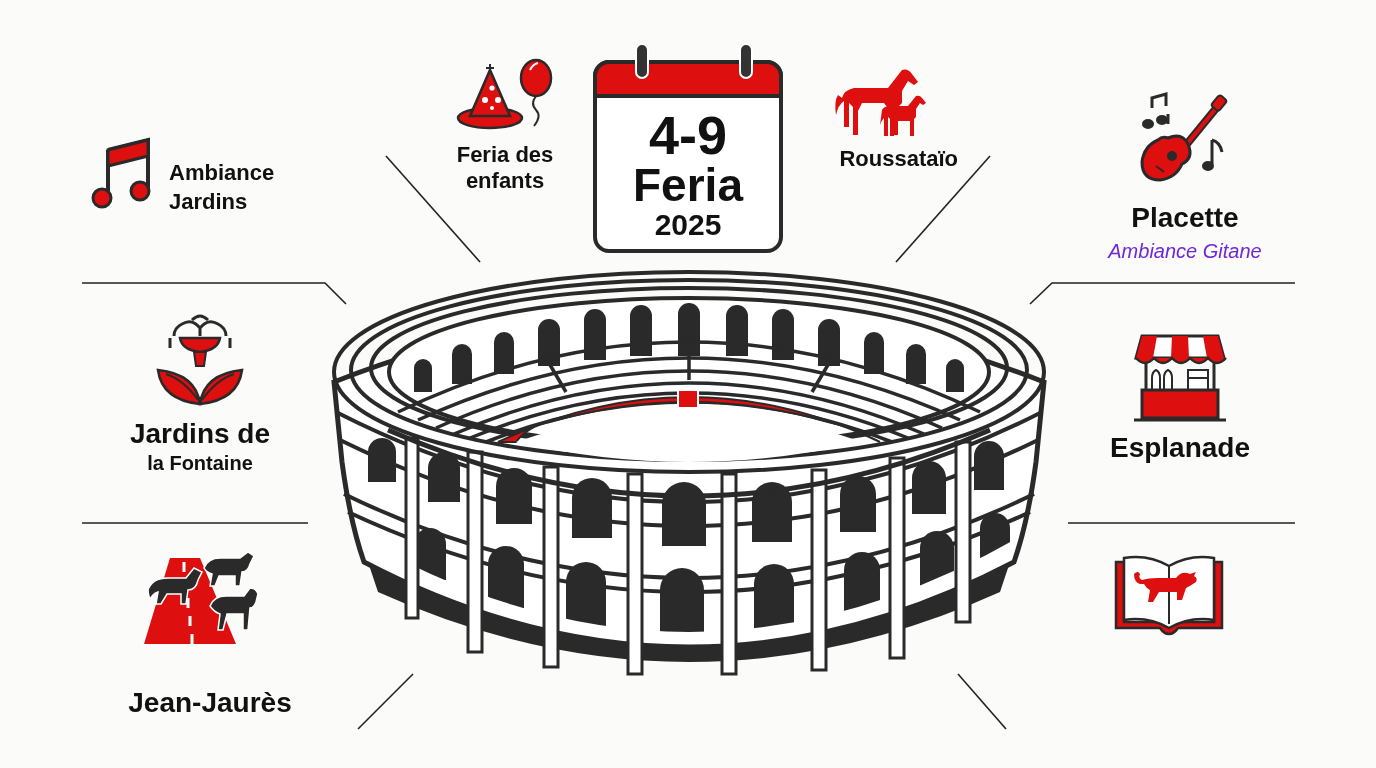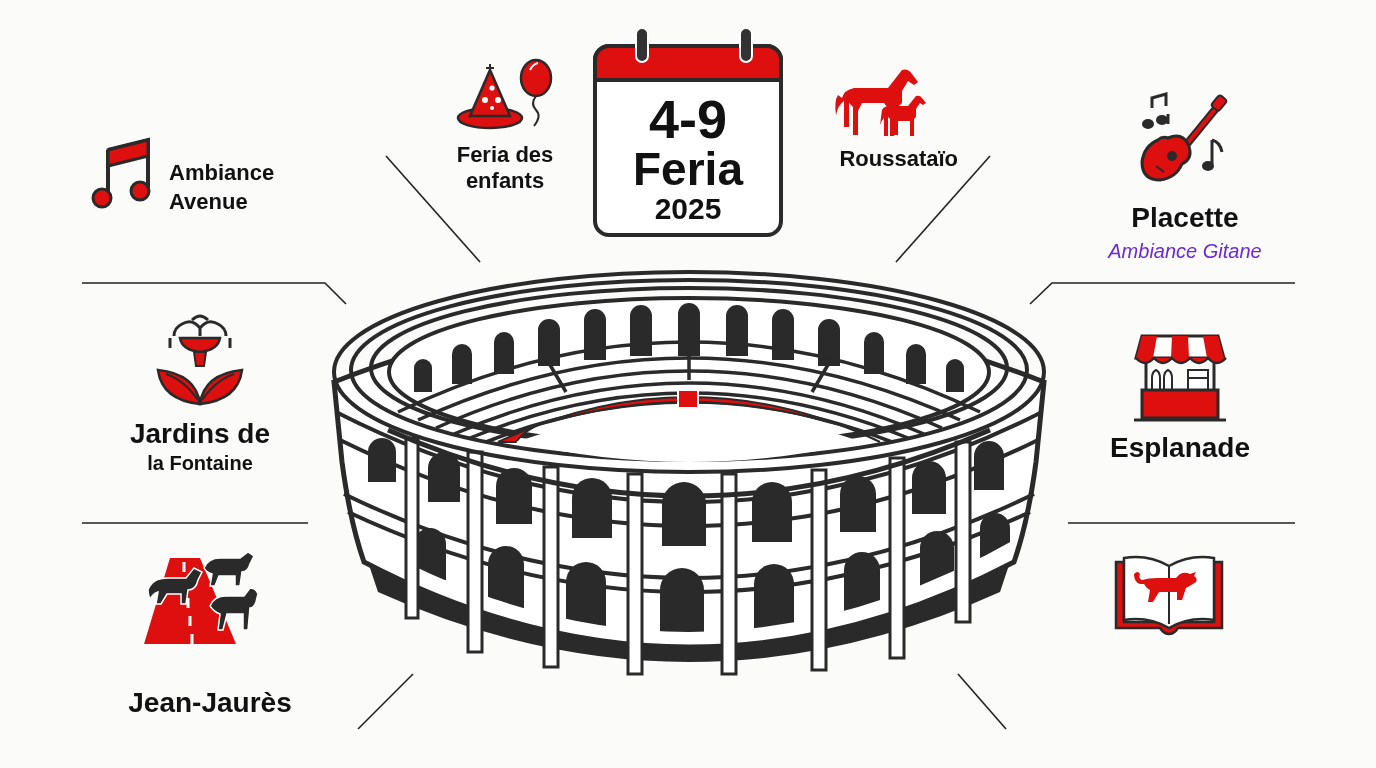--- a/index.html
+++ b/index.html
@@ -25,42 +25,42 @@
     <line x1="990" y1="156" x2="896" y2="262"></line>
     <polyline points="82,283 325,283 346,304"></polyline>
     <polyline points="1295,283 1052,283 1030,304"></polyline>
     <line x1="82" y1="523" x2="308" y2="523"></line>
     <line x1="1068" y1="523" x2="1295" y2="523"></line>
     <line x1="413" y1="674" x2="358" y2="729"></line>
     <line x1="958" y1="674" x2="1006" y2="729"></line>
   </g>
 </svg>
 
-<div class="abs" style="left:592px;top:26px;width:192px;height:212px;">
+<div class="abs" style="left:592px;top:42px;width:192px;height:212px;">
   <svg width="192" height="212" viewBox="0 0 192 212">
     <rect x="3" y="20" width="186" height="189" rx="14" fill="#fff" stroke="#2a2a2a" stroke-width="4"></rect>
     <path d="M3 34 a14 14 0 0 1 14 -14 h158 a14 14 0 0 1 14 14 v20 h-186 z" fill="#dd0f0f" stroke="#2a2a2a" stroke-width="4"></path>
     <rect x="44" y="2" width="12" height="34" rx="6" fill="#333" stroke="#fff" stroke-width="2"></rect>
     <rect x="148" y="2" width="12" height="34" rx="6" fill="#333" stroke="#fff" stroke-width="2"></rect>
   </svg>
   <div class="abs center lbl" style="left:0;top:66px;width:192px;font-size:54px;line-height:54px;">4-9</div>
   <div class="abs center lbl" style="left:0;top:120px;width:192px;font-size:46px;line-height:46px;">Feria</div>
   <div class="abs center lbl" style="left:0;top:168px;width:192px;font-size:30px;line-height:30px;">2025</div>
 </div>
 
 <div class="abs" style="left:90px;top:136px;width:230px;height:80px;">
   <svg class="abs" style="left:0;top:0;" width="64" height="74" viewBox="0 0 64 74">
     <path d="M18 14 L58 4 L58 56" fill="none" stroke="#2a2a2a" stroke-width="4"></path>
     <path d="M18 14 L18 62" fill="none" stroke="#2a2a2a" stroke-width="4"></path>
     <path d="M18 14 L58 4 L58 20 L18 30 Z" fill="#dd0f0f" stroke="#2a2a2a" stroke-width="3"></path>
     <circle cx="12" cy="62" r="9" fill="#dd0f0f" stroke="#2a2a2a" stroke-width="3"></circle>
     <circle cx="50" cy="55" r="9" fill="#dd0f0f" stroke="#2a2a2a" stroke-width="3"></circle>
   </svg>
   <div class="abs lbl" style="left:79px;top:24px;font-size:22px;">Ambiance</div>
-  <div class="abs lbl" style="left:79px;top:53px;font-size:22px;">Avenue</div>
+  <div class="abs lbl" style="left:79px;top:53px;font-size:22px;">Jardins</div>
 </div>
 
 <div class="abs" style="left:440px;top:62px;width:130px;height:135px;">
   <svg class="abs" style="left:16px;top:0;" width="100" height="72" viewBox="0 0 100 72">
     <ellipse cx="34" cy="56" rx="32" ry="10" fill="#dd0f0f" stroke="#2a2a2a" stroke-width="2.5"></ellipse>
     <path d="M14 54 L34 8 L54 54 Z" fill="#dd0f0f" stroke="#2a2a2a" stroke-width="2.5"></path>
     <circle cx="36" cy="26" r="2.6" fill="#fff"></circle>
       <circle cx="29" cy="38" r="3" fill="#fff"></circle>
     <circle cx="42" cy="38" r="3" fill="#fff"></circle>
       <circle cx="36" cy="46" r="2" fill="#fff"></circle>

